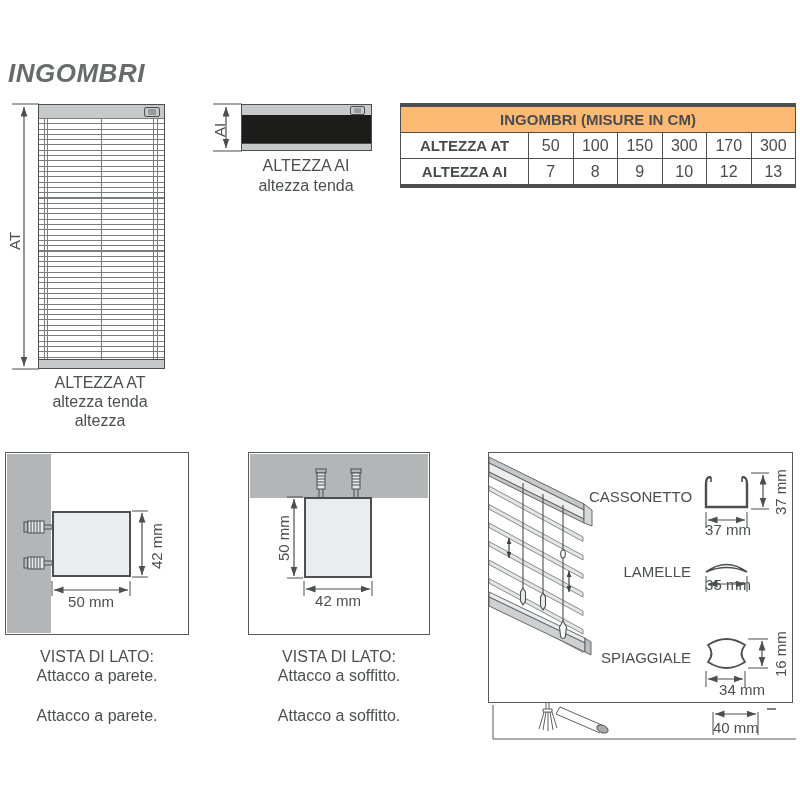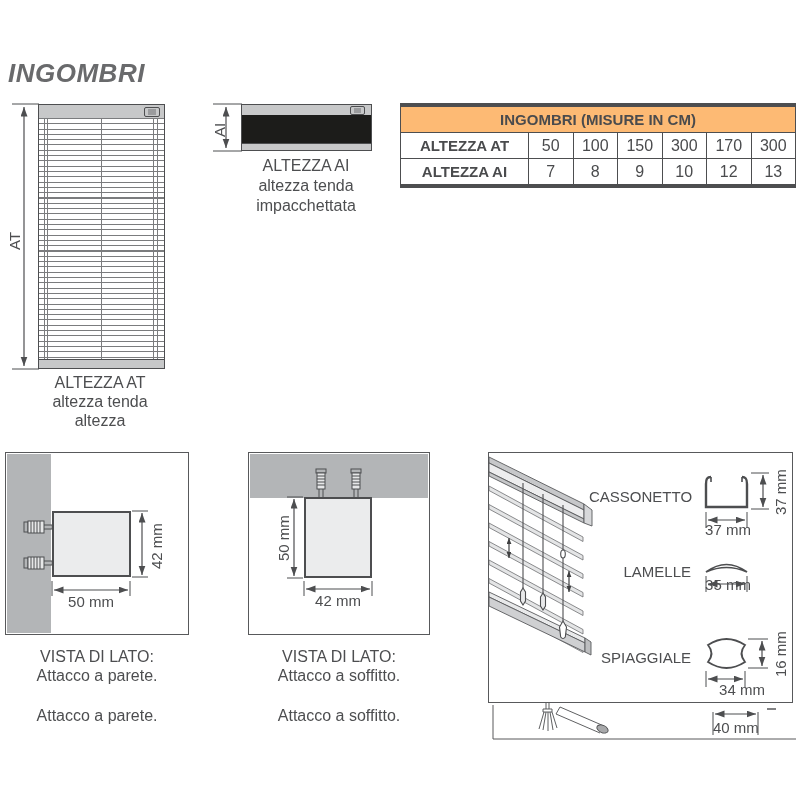--- a/index.html
+++ b/index.html
@@ -108,21 +108,20 @@
           <i></i>
         </span>
     </div>
     <div id="ai-black"></div>
     <div id="ai-foot"></div>
   </div>
 
   <div class="cap" style="left:235px;top:156px;width:142px;line-height:20px">
     <div>ALTEZZA AI</div>
     <div>altezza tenda</div>
-    <div>impacchettata</div>
   </div>
 
   <table id="ingombri-table">
     <colgroup>
       <col style="width:128px">
         <col style="width:44.5px">
         <col style="width:44.5px">
       <col style="width:44.5px">
         <col style="width:44.5px">
         <col style="width:44.5px">

